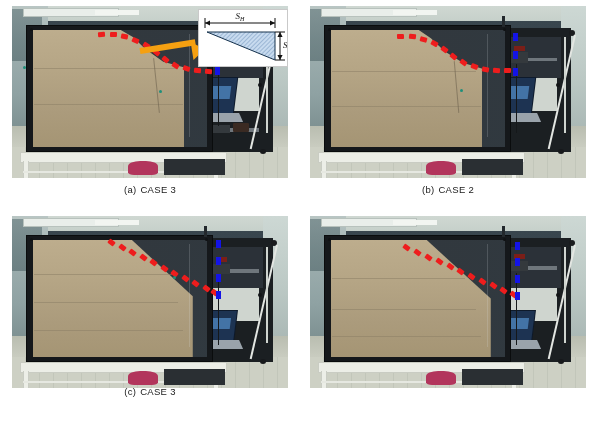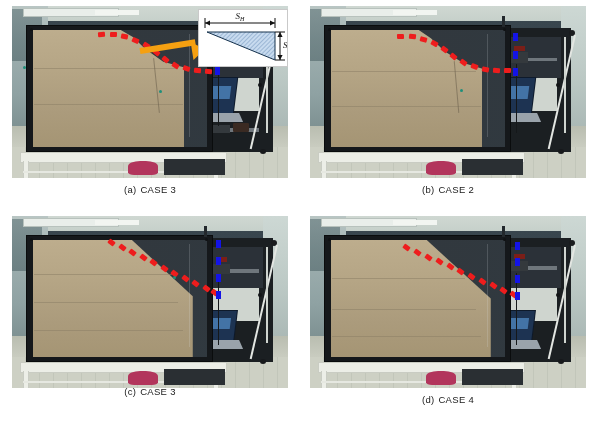--- a/index.html
+++ b/index.html
@@ -446,18 +446,15 @@
         <span class="marker-red" style="left:199.8px;top:75.6px;width:7px;height:5px;transform:rotate(36deg);"></span>
       </div>
       <div>
         <span class="marker-blue" style="left:205px;top:25.9px;width:5px;height:8px;"></span>
         <span class="marker-blue" style="left:205px;top:42.4px;width:5px;height:8px;"></span>
         <span class="marker-blue" style="left:205px;top:59.3px;width:5px;height:8px;"></span>
         <span class="marker-blue" style="left:205px;top:75.8px;width:5px;height:8px;"></span>
       </div>
     </div>
 
-    <div class="caption" style="top:178px;">
-      <span class="cap-tag">(d)</span><span>CASE 4</span>
-    </div>
   </div>
 
 </div>
 
 </body></html>

